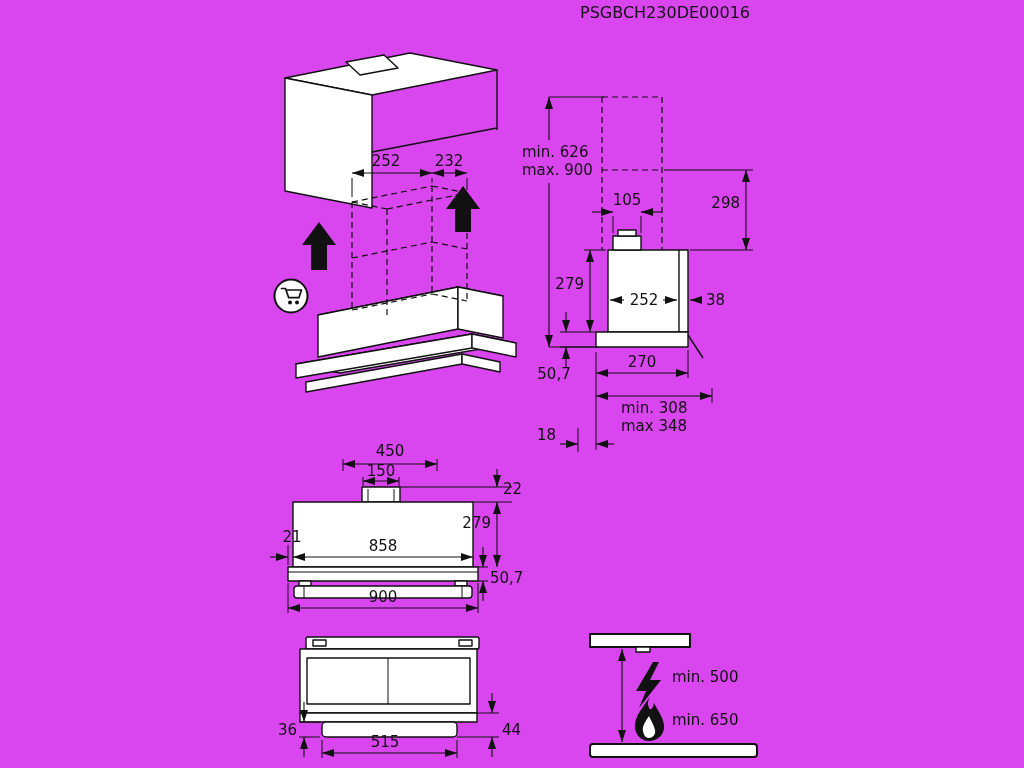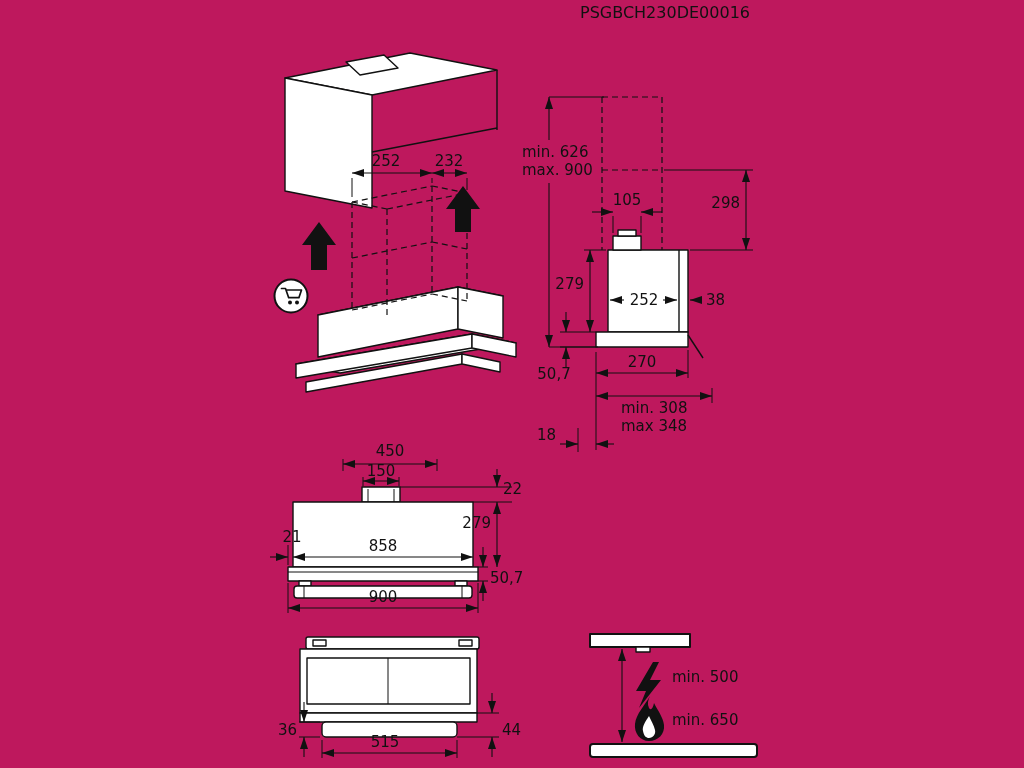--- a/index.html
+++ b/index.html
@@ -1,16 +1,16 @@
 <!DOCTYPE html>
 <html><head>
 <meta charset="utf-8">
 <style>
   html,body{margin:0;padding:0;background:#fff;}
-  #stage{position:relative;width:1024px;height:768px;background:#be185d;overflow:hidden;}
+  #stage{position:relative;width:1024px;height:768px;background:#d946ef;overflow:hidden;}
   svg{position:absolute;left:0;top:0;}
   text{font-family:"DejaVu Sans",sans-serif;font-size:15px;fill:#111;}
   .title{font-size:16px;}
   .face{fill:#fff;stroke:#111;stroke-width:1.4;stroke-linejoin:round;}
   .bar{fill:#fff;stroke:#111;stroke-width:2;stroke-linejoin:round;}
   .ln{stroke:#111;stroke-width:1.4;fill:none;}
   .thin{stroke:#111;stroke-width:1;fill:none;}
   .dash{stroke:#111;stroke-width:1.2;fill:none;stroke-dasharray:6 4;}
   .dim{stroke:#111;stroke-width:1.1;fill:none;}
   .solid{fill:#111;stroke:none;}

